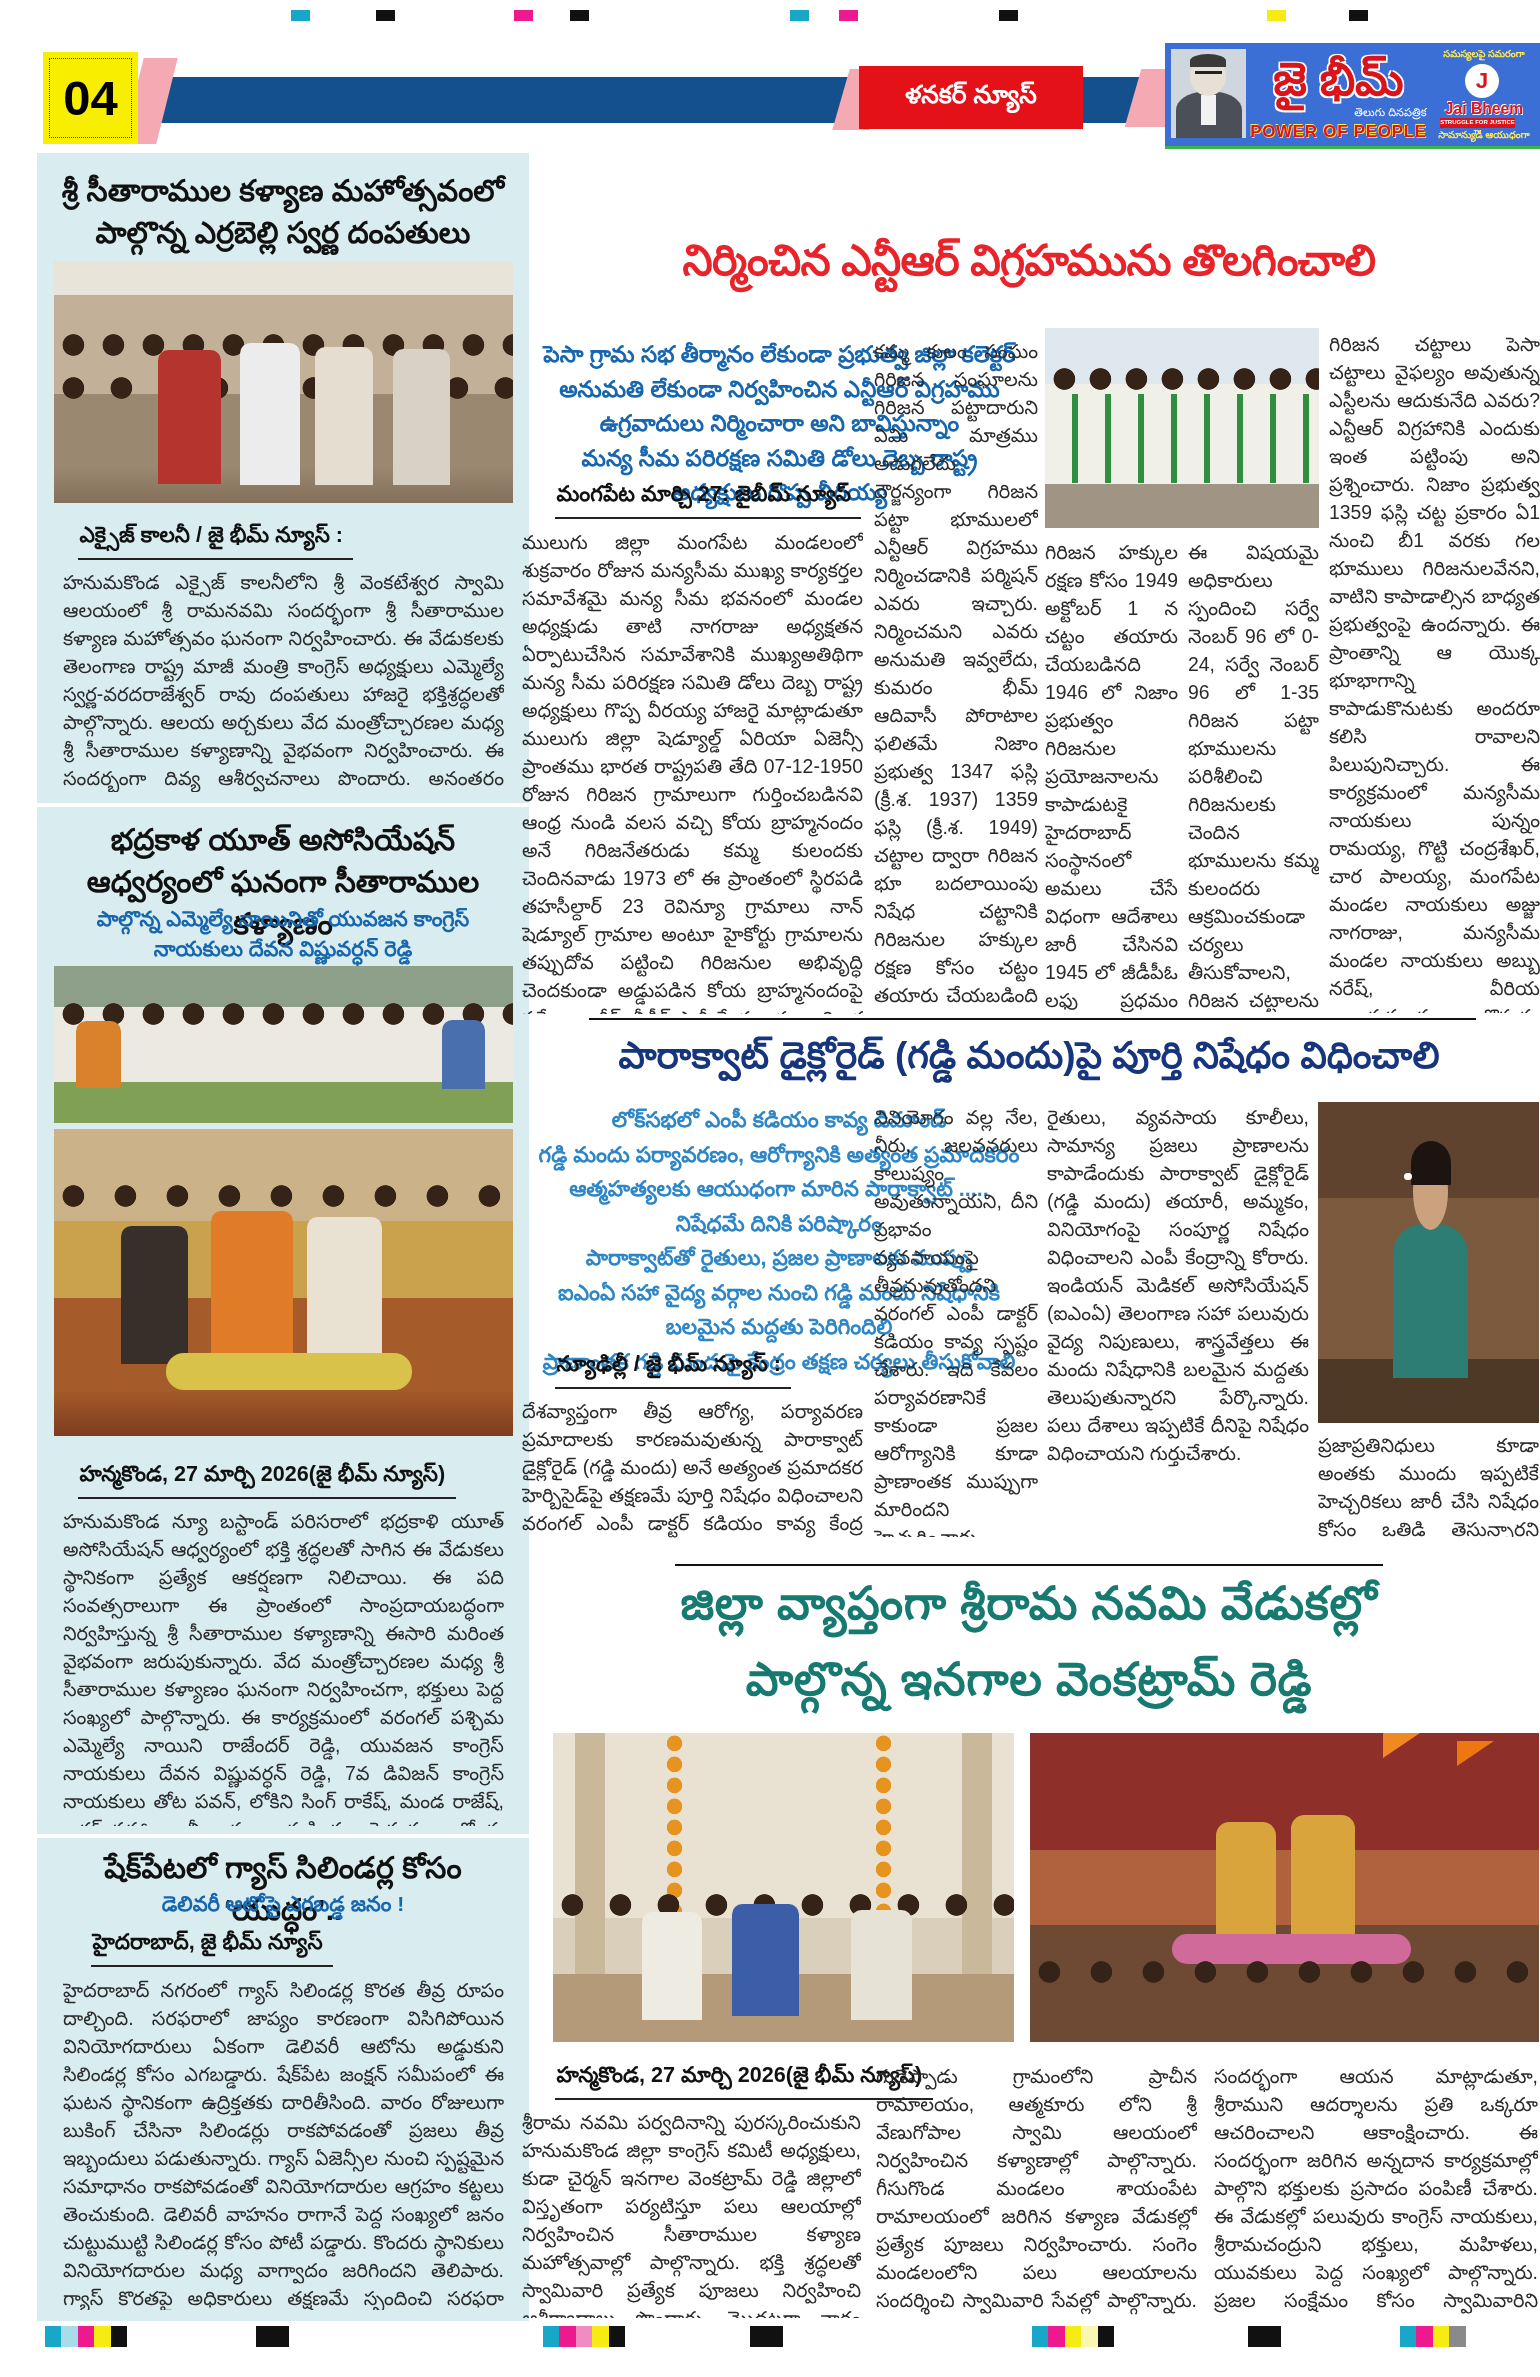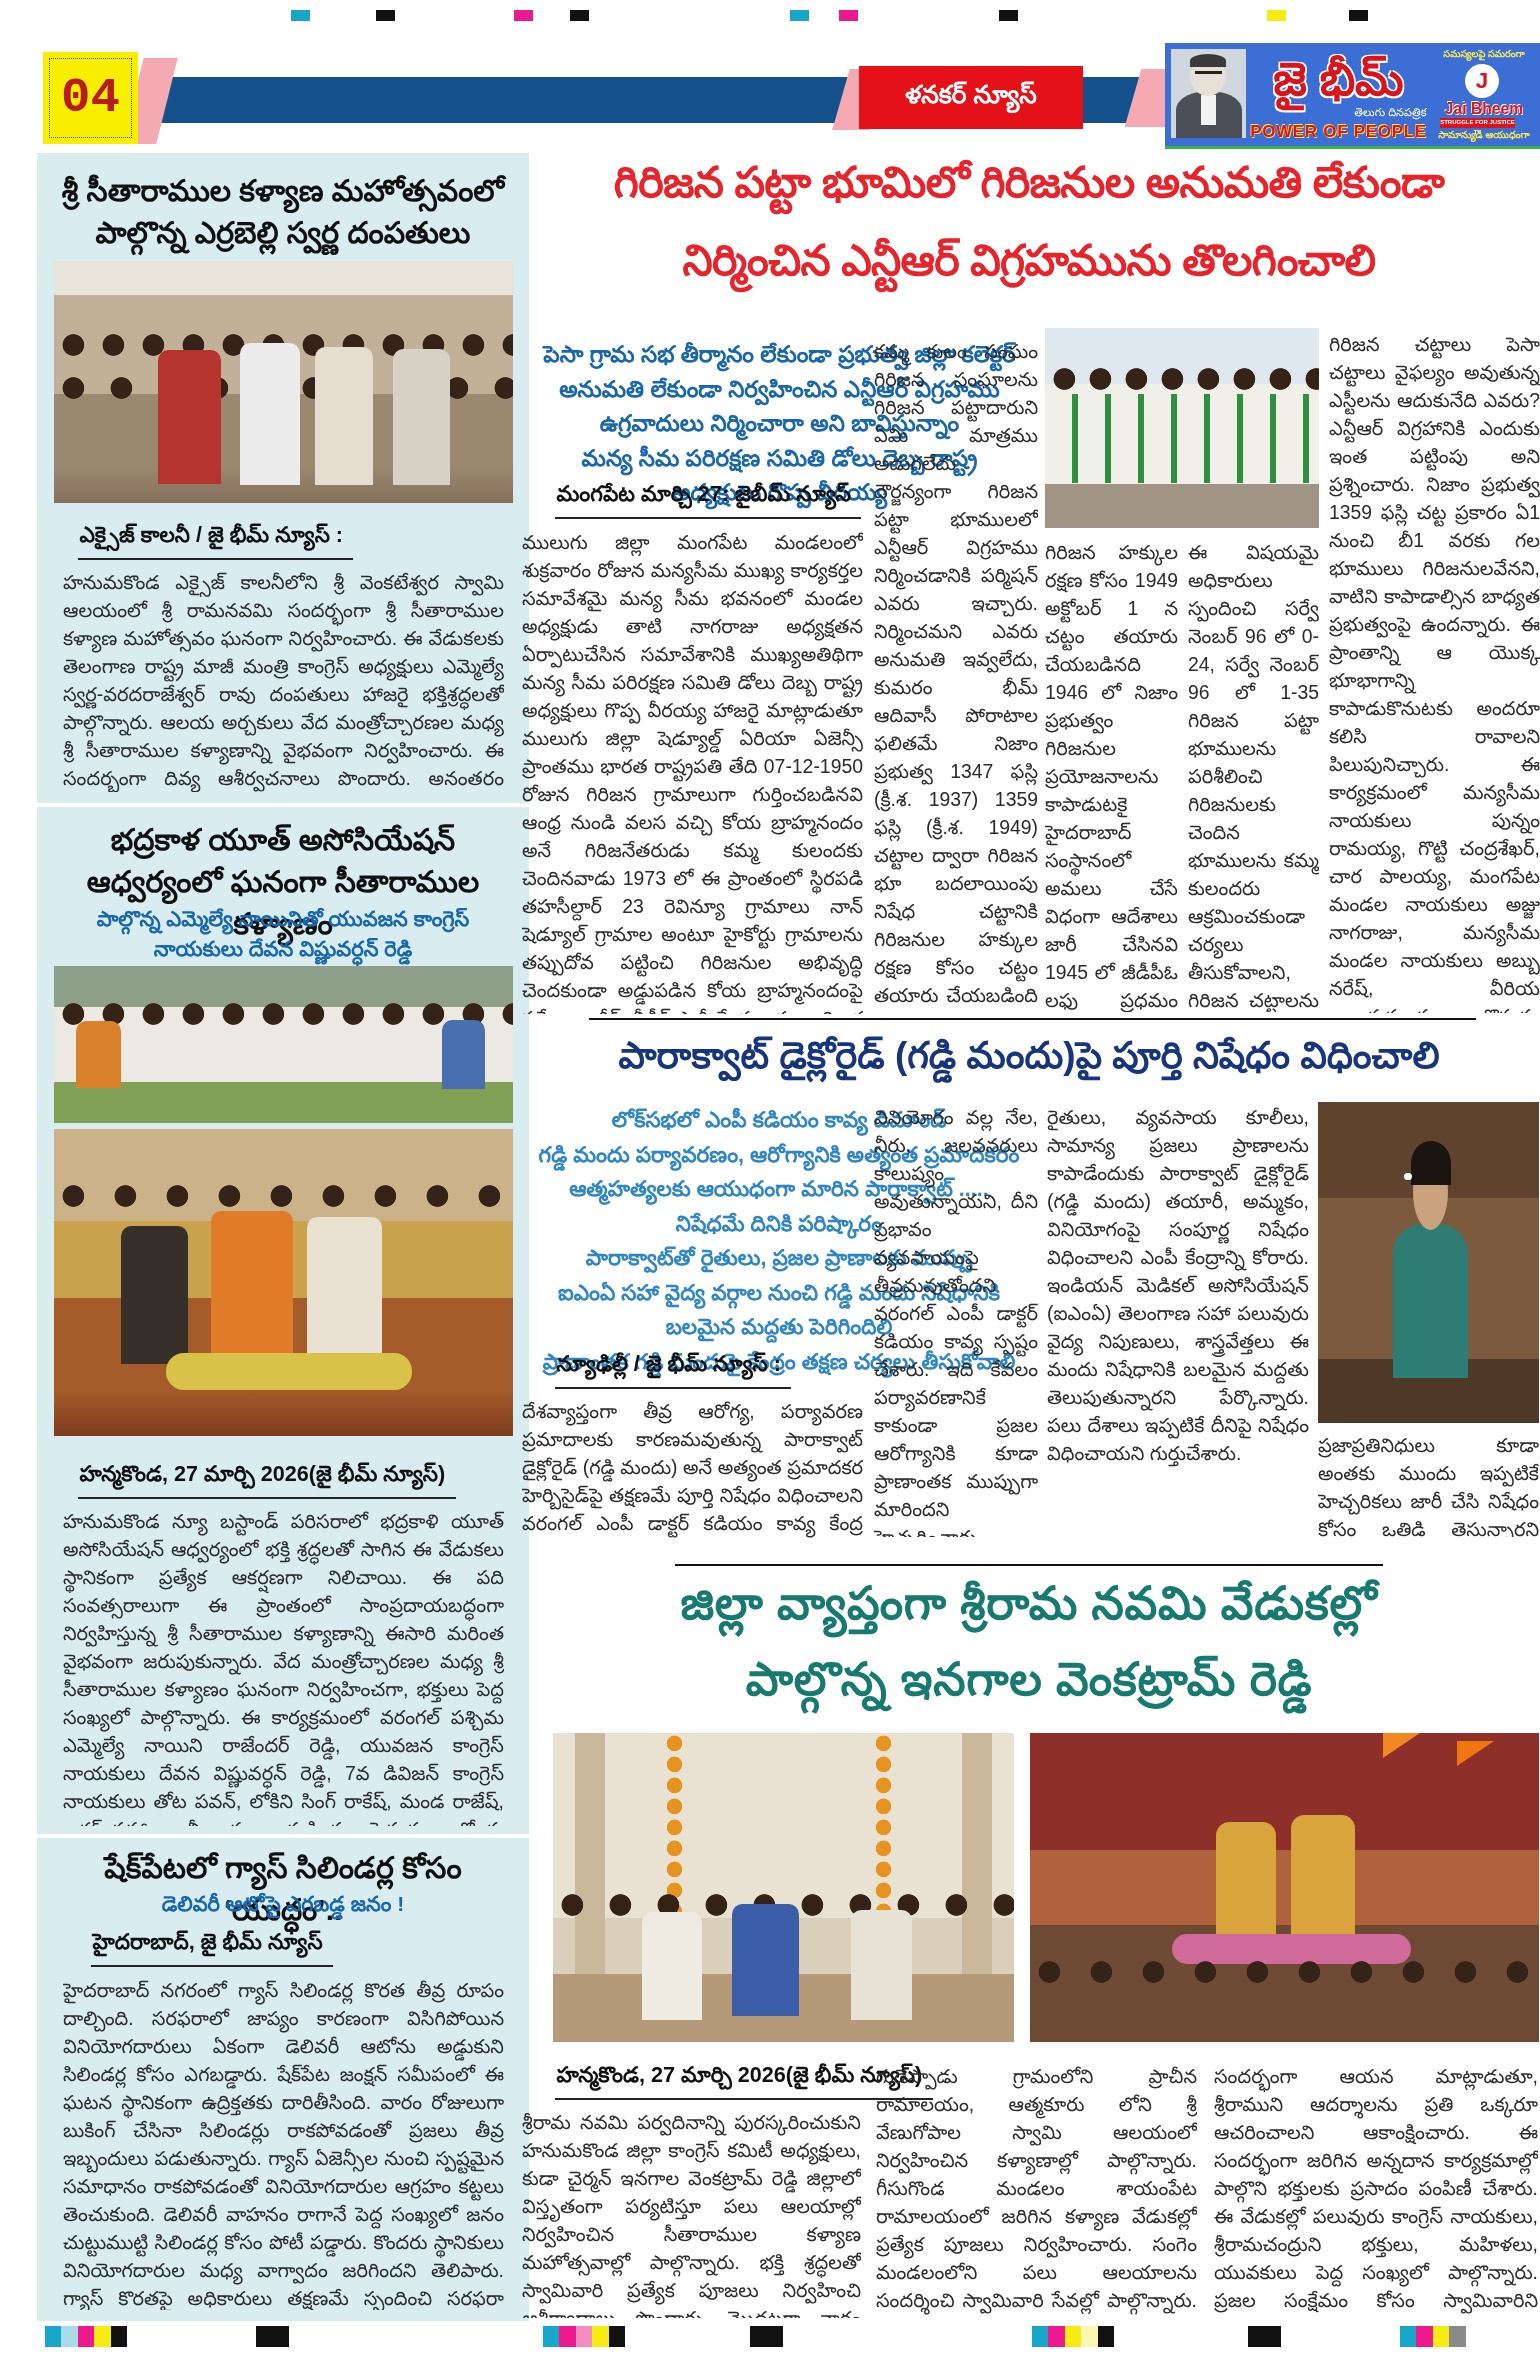--- a/index.html
+++ b/index.html
@@ -9,21 +9,21 @@
   
   .mark{position:absolute;top:0;width:19.4px;height:10.4px;}
   #top-marks{position:absolute;left:0;top:10.4px;width:100%;height:12px;}
   #bottom-marks{position:absolute;left:0;top:2326px;width:100%;height:22.4px;}
   .mgroup{position:absolute;top:0;height:21px;display:flex;}
   .mgroup span{display:block;width:16.4px;height:21px;}
   
   #pagenum-box{left:43px;top:52px;width:95px;height:92px;background:#f8ee00;
     display:flex;align-items:center;justify-content:center;z-index:3;}
   #pagenum-box .inner{width:81px;height:78px;border:1.5px dotted #444;display:flex;
-    align-items:center;justify-content:center;font-size:49px;font-weight:bold;color:#b91c1c;font-family:Liberation Mono, monospace;}
+    align-items:center;justify-content:center;font-size:49px;font-weight:bold;color:#000000;}
   .pink-wedge{background:#f5a9b3;}
   #wedge1{left:133px;top:58px;width:34px;height:86px;transform:skewX(-14deg);z-index:2;}
   #date-bar{left:143px;top:77px;width:1008px;height:46px;background:#14518c;z-index:1;}
   #date-text{left:224px;top:82px;width:567px;height:37px;color:#ffffff;font-size:25px;
     font-weight:bold;display:flex;align-items:center;justify-content:center;letter-spacing:0.7px;}
   #wedge2{left:841px;top:69px;width:37px;height:61px;transform:skewX(-16deg);z-index:2;}
   #section-badge{left:859px;top:66px;width:224px;height:63px;background:#e41218;z-index:3;
     display:flex;align-items:center;justify-content:center;color:#ffffff;font-size:25px;font-weight:bold;}
   #wedge3{left:1133px;top:69px;width:45px;height:58px;transform:skewX(-16deg);z-index:2;}
   #wedge4{left:1518px;top:69px;width:23px;height:39px;z-index:2;}
@@ -214,21 +214,20 @@
   </div>
   <div class="abs body-txt" style="left:63px;top:1507px;width:441px;height:319px;">హనుమకొండ న్యూ బస్టాండ్ పరిసరాలో భద్రకాళి యూత్ అసోసియేషన్ ఆధ్వర్యంలో భక్తి శ్రద్ధలతో సాగిన ఈ వేడుకలు స్థానికంగా ప్రత్యేక ఆకర్షణగా నిలిచాయి. ఈ పది సంవత్సరాలుగా ఈ ప్రాంతంలో సాంప్రదాయబద్ధంగా నిర్వహిస్తున్న శ్రీ సీతారాముల కళ్యాణాన్ని ఈసారి మరింత వైభవంగా జరుపుకున్నారు. వేద మంత్రోచ్చారణల మధ్య శ్రీ సీతారాముల కళ్యాణం ఘనంగా నిర్వహించగా, భక్తులు పెద్ద సంఖ్యలో పాల్గొన్నారు. ఈ కార్యక్రమంలో వరంగల్ పశ్చిమ ఎమ్మెల్యే నాయిని రాజేందర్ రెడ్డి, యువజన కాంగ్రెస్ నాయకులు దేవన విష్ణువర్ధన్ రెడ్డి, 7వ డివిజన్ కాంగ్రెస్ నాయకులు తోట పవన్, లోకిని సింగ్ రాకేష్, మండ రాజేష్, ఆశన్ సహా కాలనీ వాసులు, మహిళలు పెద్ద సంఖ్యలో ఈ వేడుకలను వీక్షించడం విశేషం. సుమారు 1000 మందికి అన్నదాన కార్యక్రమం నిర్వహించడం విశేషం. కార్యక్రమం మొత్తం భక్తి, ఆనందోత్సాహాల నడుమ విజయవంతంగా సాగింది.</div>
 
   <div class="abs lhead" style="left:52px;top:1847px;width:462px;">షేక్‌పేటలో గ్యాస్ సిలిండర్ల కోసం ‘యుద్ధం’..</div>
   <div class="abs lsub" style="left:67px;top:1889px;width:432px;">డెలివరీ ఆటోపై ఎగబడ్డ జనం !</div>
   <div class="abs" style="left:91px;top:1929px;">
     <span class="dateline">హైదరాబాద్, జై భీమ్ న్యూస్</span>
   </div>
   <div class="abs body-txt" style="left:63px;top:1976px;width:441px;height:334px;">హైదరాబాద్ నగరంలో గ్యాస్ సిలిండర్ల కొరత తీవ్ర రూపం దాల్చింది. సరఫరాలో జాప్యం కారణంగా విసిగిపోయిన వినియోగదారులు ఏకంగా డెలివరీ ఆటోను అడ్డుకుని సిలిండర్ల కోసం ఎగబడ్డారు. షేక్‌పేట జంక్షన్ సమీపంలో ఈ ఘటన స్థానికంగా ఉద్రిక్తతకు దారితీసింది. వారం రోజులుగా బుకింగ్ చేసినా సిలిండర్లు రాకపోవడంతో ప్రజలు తీవ్ర ఇబ్బందులు పడుతున్నారు. గ్యాస్ ఏజెన్సీల నుంచి స్పష్టమైన సమాధానం రాకపోవడంతో వినియోగదారుల ఆగ్రహం కట్టలు తెంచుకుంది. డెలివరీ వాహనం రాగానే పెద్ద సంఖ్యలో జనం చుట్టుముట్టి సిలిండర్ల కోసం పోటీ పడ్డారు. కొందరు స్థానికులు వినియోగదారుల మధ్య వాగ్వాదం జరిగిందని తెలిపారు. గ్యాస్ కొరతపై అధికారులు తక్షణమే స్పందించి సరఫరా పెంచాలని ప్రజలు డిమాండ్ చేస్తున్నారు. అధికారుల నిర్లక్ష్యం వల్లే ఈ పరిస్థితి తలెత్తిందని నగరవాసులు ఆరోపిస్తున్నారు.</div>
 
-  <div class="abs red-head" style="left:522px;top:158px;width:1014px;">గిరిజన పట్టా భూమిలో గిరిజనుల అనుమతి లేకుండా</div>
   <div class="abs red-head" style="left:522px;top:236px;width:1014px;">నిర్మించిన ఎన్టీఆర్ విగ్రహమును తొలగించాలి</div>
   <div class="abs" style="left:537px;top:337px;width:485px;" id="main-subhead">
       <div class="blue-sub">పెసా గ్రామ సభ తీర్మానం లేకుండా ప్రభుత్వ జిల్లా కలెక్టర్ అనుమతి లేకుండా నిర్వహించిన ఎన్టీఆర్ విగ్రహము ఉగ్రవాదులు నిర్మించారా అని బావిస్తున్నాం</div>
       <div class="blue-sub">మన్య సీమ పరిరక్షణ సమితి డోలు దెబ్బ రాష్ట్ర అధ్యక్షులు గొప్ప వీరయ్య</div>
     </div>
   <div class="abs" style="left:555px;top:481px;">
     <span class="dateline">మంగపేట మార్చి 27: జైబీమ్ న్యూస్</span>
   </div>
   <div class="abs body-txt" style="left:522px;top:528px;width:341px;height:486px;">ములుగు జిల్లా మంగపేట మండలంలో శుక్రవారం రోజున మన్యసీమ ముఖ్య కార్యకర్తల సమావేశమై మన్య సీమ భవనంలో మండల అధ్యక్షుడు తాటి నాగరాజు అధ్యక్షతన ఏర్పాటుచేసిన సమావేశానికి ముఖ్యఅతిథిగా మన్య సీమ పరిరక్షణ సమితి డోలు దెబ్బ రాష్ట్ర అధ్యక్షులు గొప్ప వీరయ్య హాజరై మాట్లాడుతూ ములుగు జిల్లా షెడ్యూల్డ్ ఏరియా ఏజెన్సీ ప్రాంతము భారత రాష్ట్రపతి తేది 07-12-1950 రోజున గిరిజన గ్రామాలుగా గుర్తించబడినవి ఆంధ్ర నుండి వలస వచ్చి కోయ బ్రాహ్మనందం అనే గిరిజనేతరుడు కమ్మ కులందకు చెందినవాడు 1973 లో ఈ ప్రాంతంలో స్థిరపడి తహసీల్దార్ 23 రెవిన్యూ గ్రామాలు నాన్ షెడ్యూల్ గ్రామాల అంటూ హైకోర్టు గ్రామాలను తప్పుదోవ పట్టించి గిరిజనుల అభివృద్ధి చెందకుండా అడ్డుపడిన కోయ బ్రాహ్మనందంపై సర్వేల వాగ్రీస్ లీడీక్ పార్టీ కేంద్ర రాష్ట్ర అధికార ప్రతినిధి అయ్యారని యూర్రయ్య ధ్వజమెత్తారు.</div>
   <div class="abs body-txt" style="left:874px;top:337px;width:164px;height:675px;">కమ్మ కులం సంఘం గిరిజన సంఘాలను గిరిజన పట్టాదారుని ఏమి మాత్రము అడుగలేదు దౌర్జన్యంగా గిరిజన పట్టా భూములలో ఎన్టీఆర్ విగ్రహము నిర్మించడానికి పర్మిషన్ ఎవరు ఇచ్చారు. నిర్మించమని ఎవరు అనుమతి ఇవ్వలేదు, కుమరం భీమ్ ఆదివాసీ పోరాటాల ఫలితమే నిజాం ప్రభుత్వ 1347 ఫస్లి (క్రీ.శ. 1937) 1359 ఫస్లి (క్రీ.శ. 1949) చట్టాల ద్వారా గిరిజన భూ బదలాయింపు నిషేధ చట్టానికి గిరిజనుల హక్కుల రక్షణ కోసం చట్టం తయారు చేయబడింది ప్రభుత్వం తెలంగాణలో అమలు చేయాలని కోరారు.</div>

